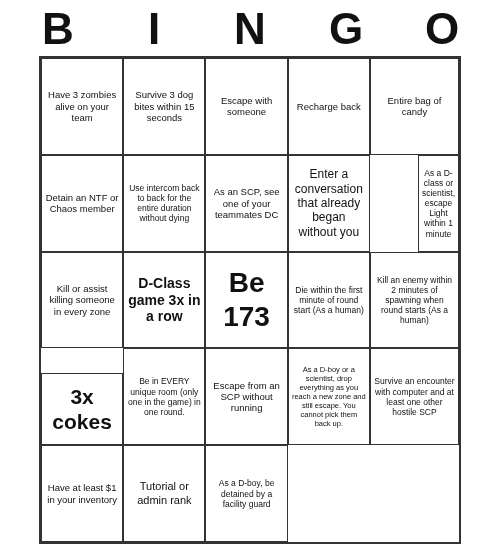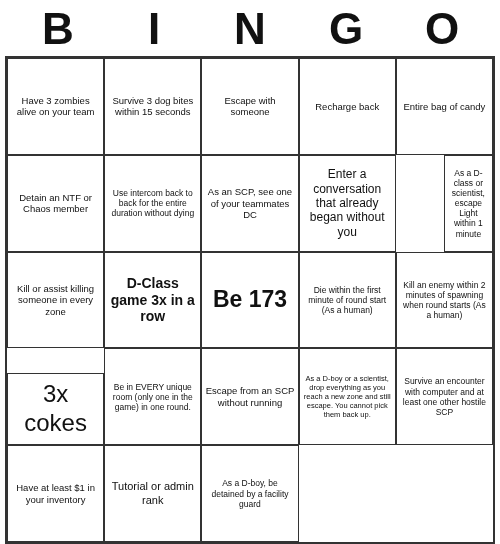--- a/index.html
+++ b/index.html
@@ -25,47 +25,47 @@
       font-size: 44px;
       font-weight: bold;
       color: #111;
       width: 80px;
       text-align: center;
     }
     #bingo-grid {
       display: grid;
       grid-template-columns: repeat(5, 1fr);
       grid-template-rows: repeat(5, 1fr);
-      width: 490px;
+      width: 422px;
       height: 490px;
       border: 2px solid #333;
     }
     .cell {
       border: 1px solid #333;
       display: flex;
       align-items: center;
       justify-content: center;
       text-align: center;
       padding: 3px;
       font-size: 9.5px;
       line-height: 1.2;
       color: #111;
       background: #fff;
     }
     .cell.center {
-      font-size: 23px;
+      font-size: 28px;
       font-weight: bold;
       text-align: center;
     }
     .cell.large-text {
       font-size: 11px;
     }
     .cell.big-cokes {
-      font-size: 24px;
-      font-weight: normal;
+      font-size: 21px;
+      font-weight: bold;
       margin-top: 25px;
     }
   </style>
 </head>
 <body>
 
 <div id="bingo-header">
 <span class="bingo-letter">B</span>
     <span class="bingo-letter">I</span>
     <span class="bingo-letter">N</span>

